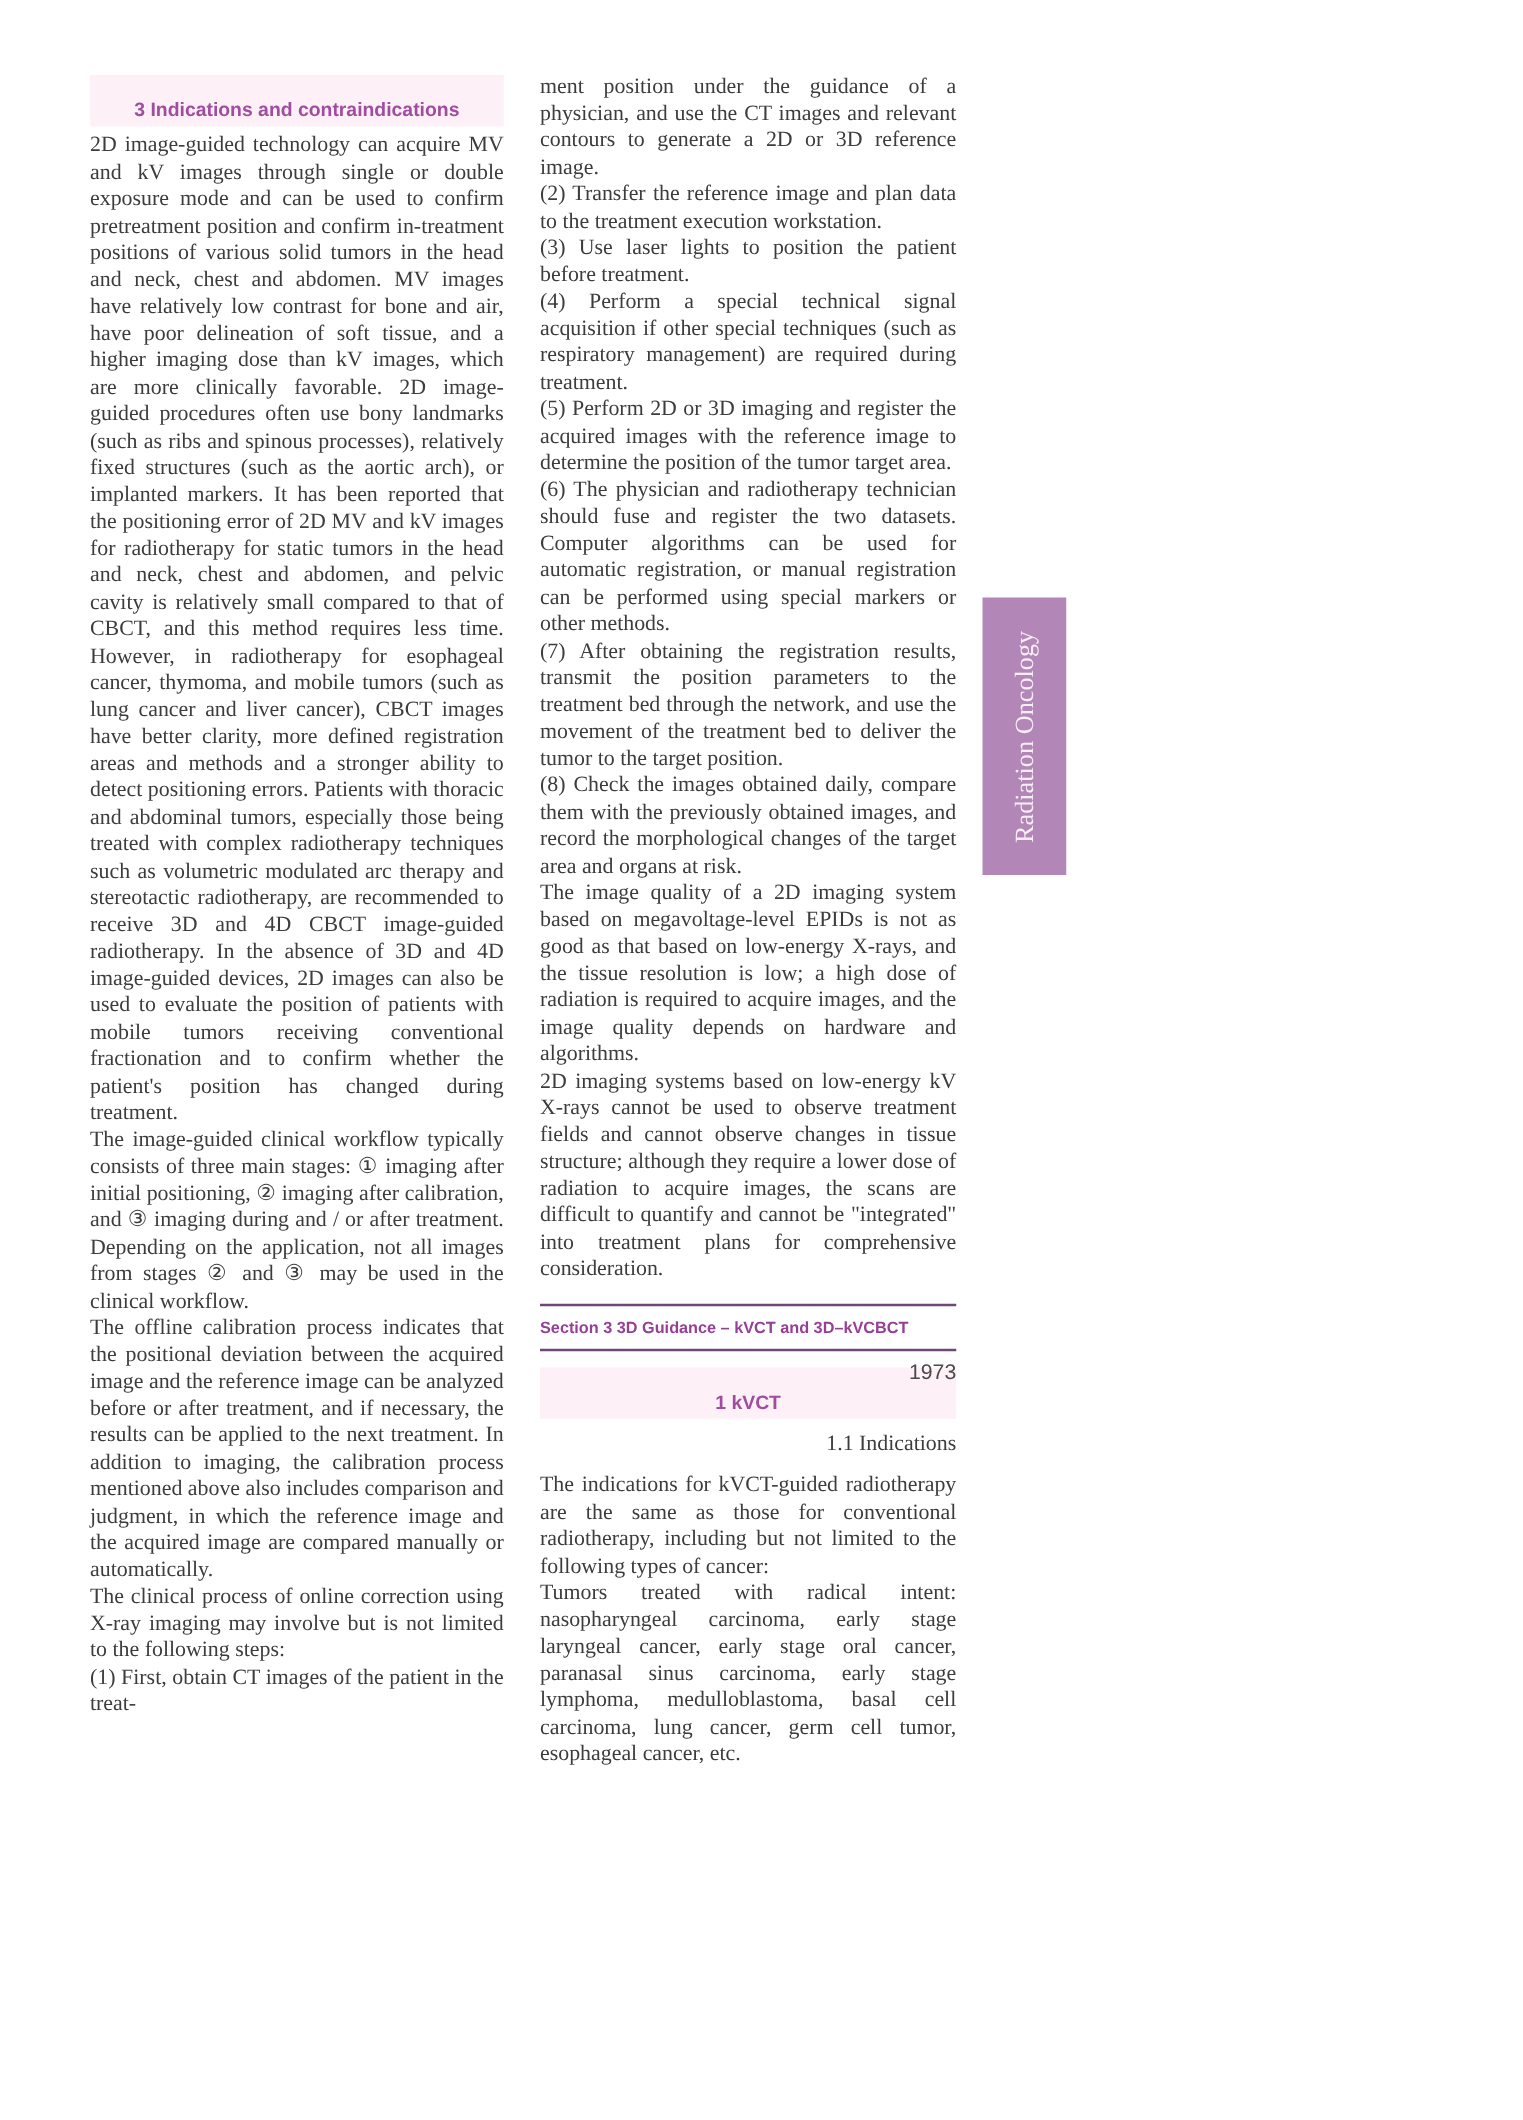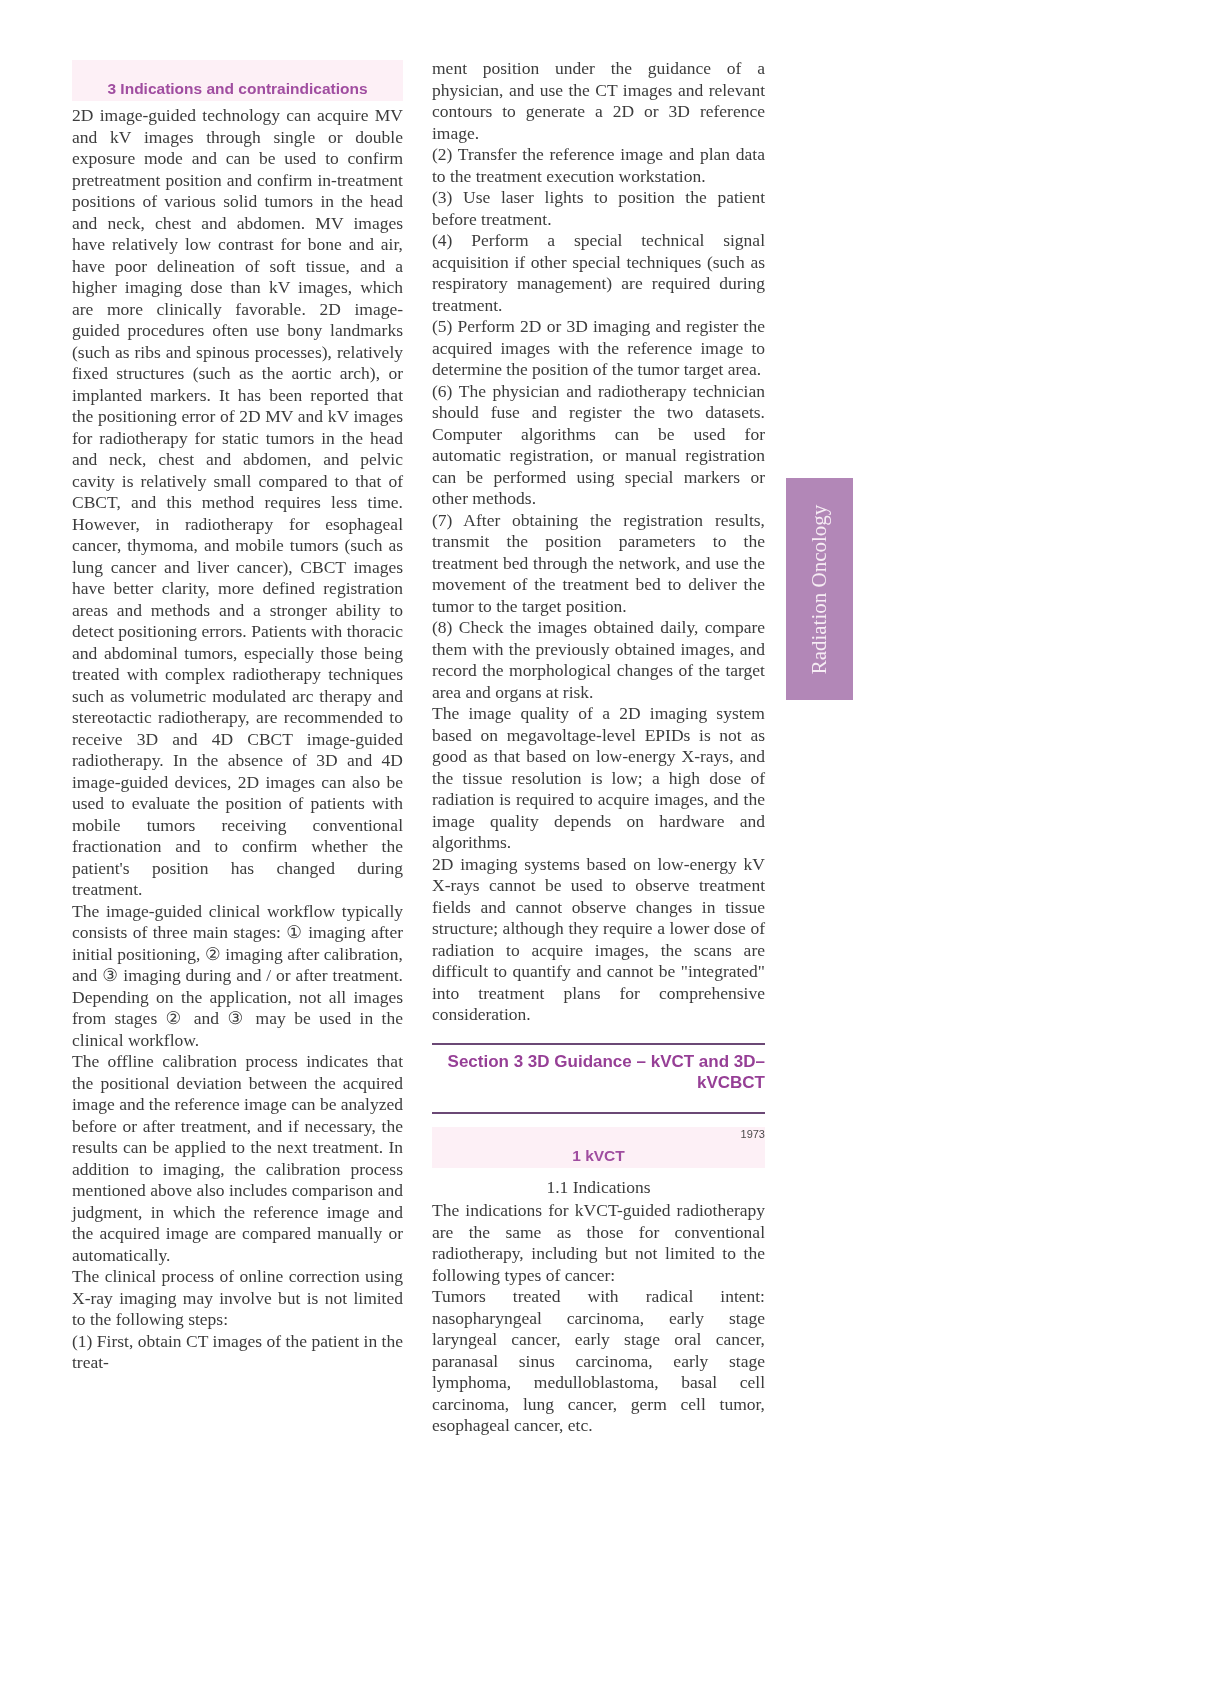--- a/index.html
+++ b/index.html
@@ -27,34 +27,34 @@
     font-weight:bold;font-size:15.5px;line-height:18px;
     text-align:center;
     padding:20px 2px 3px;margin:2px 0 4px;
     hyphens:none;-webkit-hyphens:none;
   }
   .blk-section{
     border-top:2px solid var(--c-rule,#6b4875);
     border-bottom:2px solid var(--c-rule,#6b4875);
     color:var(--c-section-text,#963f96);
     font-family:"Liberation Sans","DejaVu Sans",sans-serif;
-    font-weight:bold;font-size:17px;line-height:21px;
-    text-align:right;
-    padding:6px 0 19px;margin:17px 0 13px;
+    font-weight:bold;font-size:13px;line-height:21px;
+    text-align:left;
+    padding:6px 0 7px;margin:17px 0 13px;
     hyphens:none;-webkit-hyphens:none;
   }
   .blk-sub{
-    text-align:center;margin:9px 0 2px;
+    text-align:right;margin:9px 0 12px;
     hyphens:none;-webkit-hyphens:none;
   }
   .page-number{
-    position:absolute;left:432px;top:1128px;width:333px;
+    position:absolute;left:432px;top:1088px;width:333px;
     text-align:right;
     font-family:"Liberation Sans","DejaVu Sans",sans-serif;
-    font-size:11px;color:#4a4a4a;
+    font-size:17px;color:#4a4a4a;
   }
   .side-tab{
     position:absolute;left:786px;top:478px;width:67px;height:222px;
     background:var(--c-tab-bg,#b287b7);
     display:flex;align-items:center;justify-content:center;
   }
   .side-tab-text{
     transform:rotate(-90deg);
     white-space:nowrap;
     color:var(--c-tab-text,#f6ecf4);

